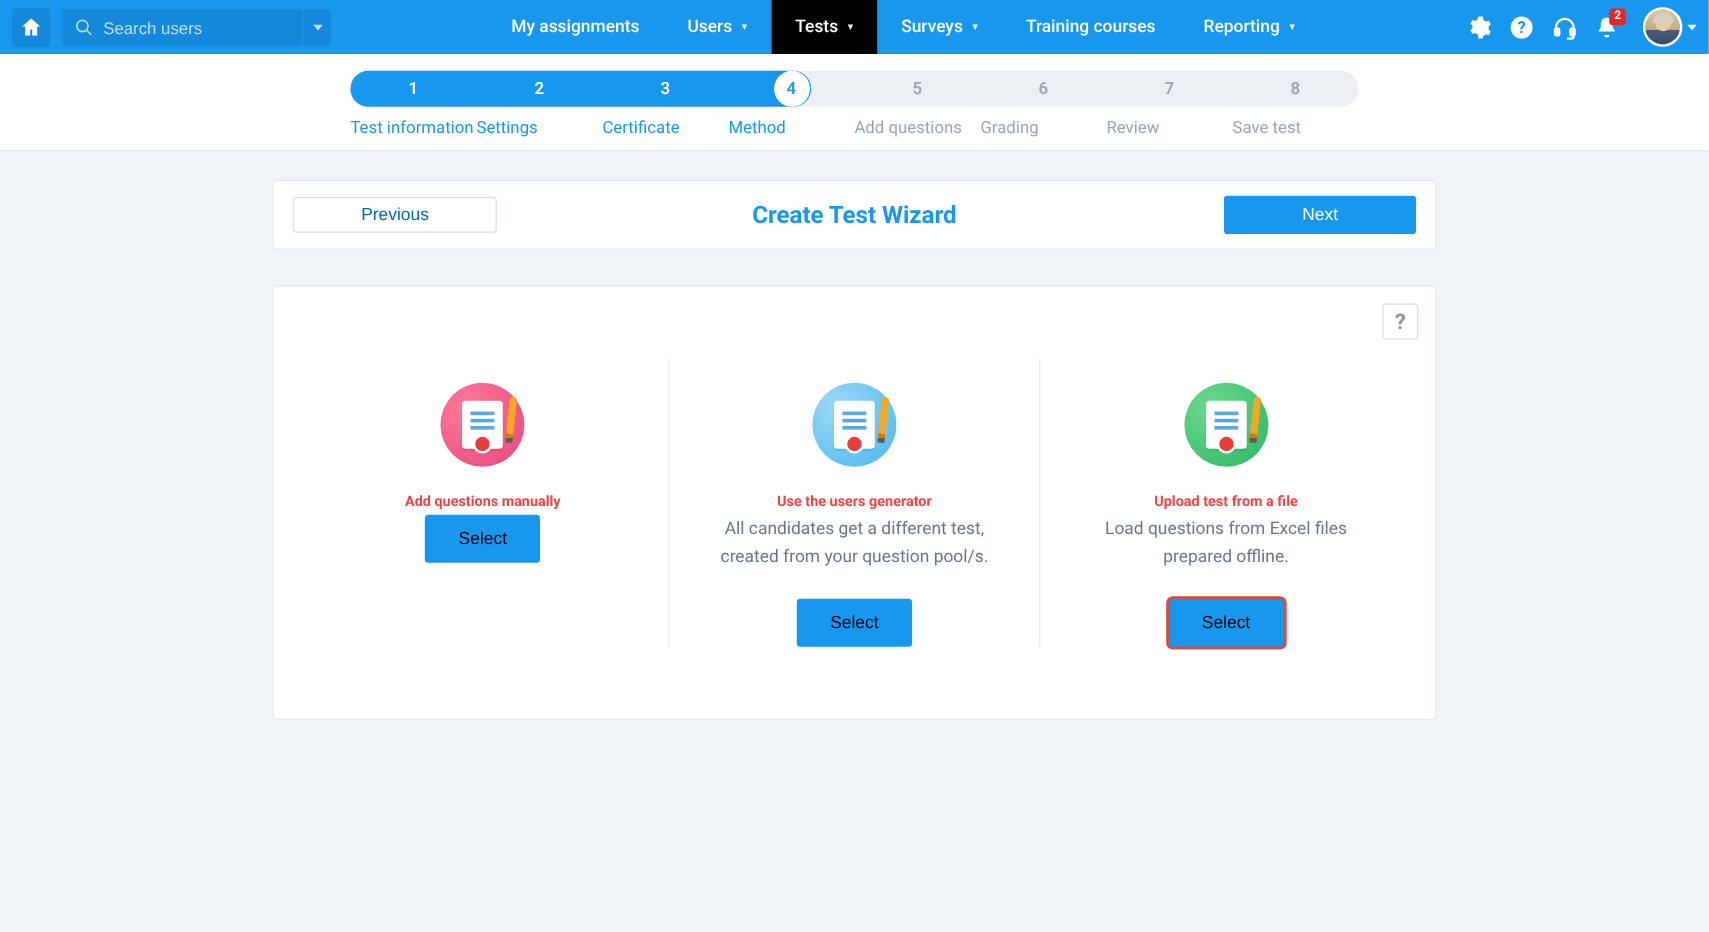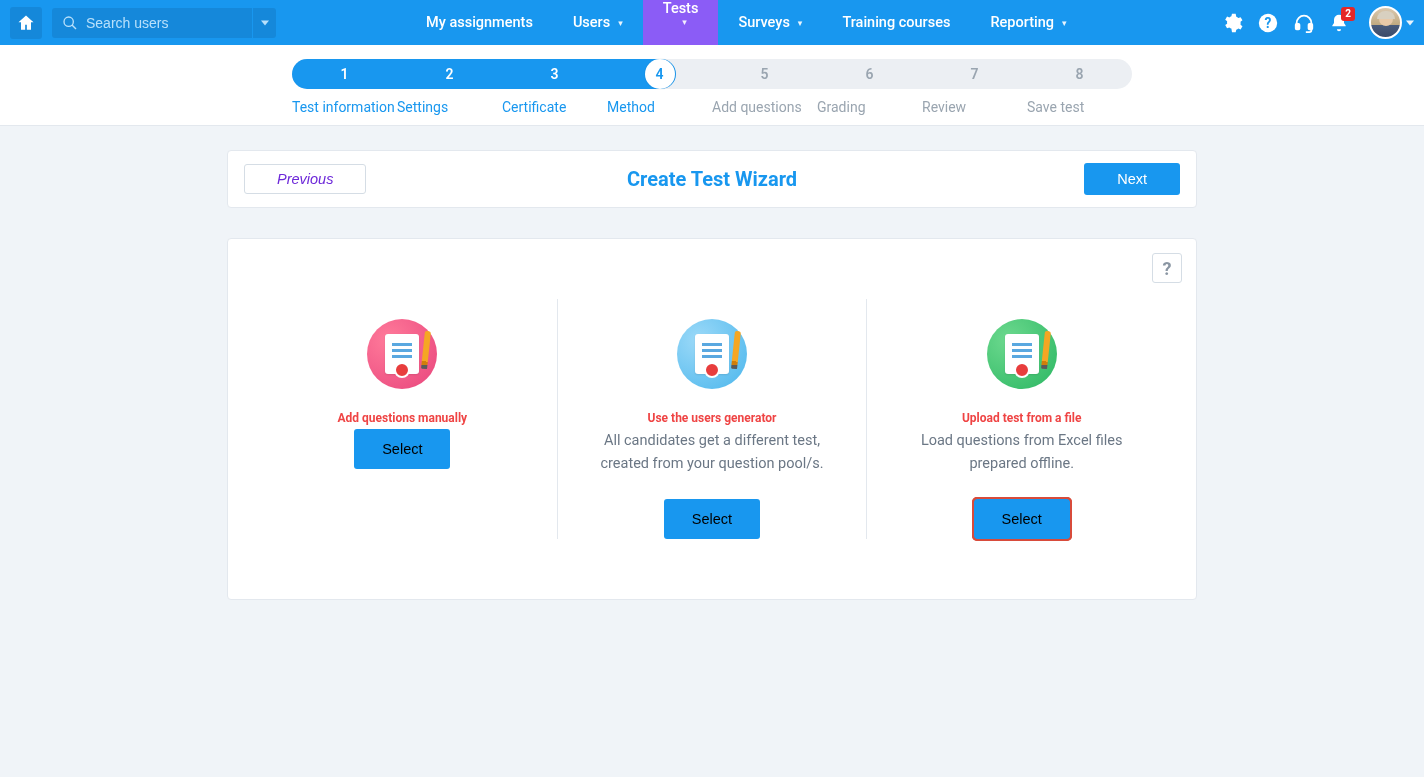--- a/index.html
+++ b/index.html
@@ -10,21 +10,21 @@
   .home-btn { width: 32px; height: 32px; background: #1588da; border-radius: 3px; display: flex; align-items: center; justify-content: center; margin-right: 10px; cursor: pointer; }
   .search-wrap { display: flex; align-items: center; background: #1588da; border-radius: 3px; height: 30px; overflow: hidden; }
   .search-inner { display: flex; align-items: center; padding: 0 10px; width: 200px; height: 100%; }
   .search-inner input { background: transparent; border: none; color: #b8e0fb; font-size: 14px; outline: none; width: 100%; }
   .search-inner input::placeholder { color: #b8e0fb; }
   .search-icon { margin-right: 8px; flex-shrink: 0; }
   .search-drop { width: 24px; height: 100%; border-left: 1px solid #1897ef; display:flex; align-items:center; justify-content:center; cursor:pointer; }
 
   .nav-items { display: flex; margin-left: 130px; height: 100%; }
   .nav-item { display: flex; align-items: center; padding: 0 20px; color: #fff; font-size: 14.5px; font-weight: 500; cursor: pointer; height: 100%; white-space: nowrap; }
-  .nav-item.active { background: #8b5cf6; flex-direction: column; }
+  .nav-item.active { background: #000000; }
   .nav-item .dd { margin-left: 8px; font-size: 9px; opacity: 0.9; }
 
   .right-icons { margin-left: auto; display: flex; align-items: center; gap: 14px; }
   .ric { cursor: pointer; position: relative; display:flex; align-items:center; }
   .badge { position:absolute; top:-6px; right:-6px; background:#e52727; color:#fff; font-size:10px; font-weight:700; border-radius:3px; padding:0 4px; line-height:14px; }
   .avatar-wrap { display:flex; align-items:center; gap:4px; cursor:pointer; margin-left:6px; }
   .avatar { width: 33px; height: 33px; border-radius: 50%; border: 2px solid #fff; background: linear-gradient(180deg, #d9c8b0 0%, #c0a97f 60%, #4a5b7a 60%, #3a4a69 100%); position:relative; overflow:hidden; }
   .avatar::before { content:""; position:absolute; top:4px; left:50%; transform:translateX(-50%); width:14px; height:14px; border-radius:50%; background: #e8c9a8; }
   .avatar::after { content:""; position:absolute; top:3px; left:50%; transform:translateX(-50%); width:18px; height:8px; border-radius:8px 8px 0 0; background:#d8d0c0; }
 
@@ -39,22 +39,22 @@
   .step-num.done { color:#fff; }
   .labels { display:flex; margin-top:10px; }
   .step-label { flex:1; font-size:14px; color:#9aa5b0; white-space:nowrap; }
   .step-label.active, .step-label.done { color:#1897ef; }
 
   
   .container { width: 970px; margin: 24px auto 0; }
   .wizard-header { background:#fff; border:1px solid #e3e8ee; border-radius:4px; display:flex; align-items:center; justify-content:space-between; padding:12px 16px; position:relative; }
   .wizard-title { position:absolute; left:50%; transform:translateX(-50%); color:#1897ef; font-weight:700; font-size:20px; }
   .btn { border-radius:3px; font-size:14.5px; font-weight:500; padding:7px 40px; cursor:pointer; border:1px solid transparent; }
-  .btn-prev { background:#fff; border-color:#d5dde5; color:#6d28d9; padding:6px 32px;font-style:italic; }
-  .btn-next { background:#1897ef; color:#fff; padding:7px 32px; }
+  .btn-prev { background:#fff; border-color:#d5dde5; color:#0369a1; padding:6px 56px; }
+  .btn-next { background:#1897ef; color:#fff; padding:7px 64px; }
 
   .main-card { background:#fff; border:1px solid #e3e8ee; border-radius:4px; margin-top:30px; padding:20px 20px 60px; position:relative; }
   .help-box { position:absolute; top:14px; right:14px; width:30px; height:30px; border:1px solid #d5dde5; border-radius:3px; display:flex; align-items:center; justify-content:center; color:#8a96a3; font-weight:700; font-size:18px; cursor:pointer; }
   .options { display:flex; margin-top:40px; }
   .option { flex:1; padding: 20px 26px 0; text-align:center; }
   .option + .option { border-left:1px solid #e3e8ee; }
   .opt-icon { width:70px; height:70px; border-radius:50%; margin:0 auto 22px; display:flex; align-items:center; justify-content:center; position:relative; }
   .opt-icon.pink { background: radial-gradient(circle at 30% 30%, #ff7a9a, #e8457c); }
   .opt-icon.blue { background: radial-gradient(circle at 30% 30%, #9bd9f8, #4bb6ec); }
   .opt-icon.green { background: radial-gradient(circle at 30% 30%, #6cd98e, #2bb662); }

